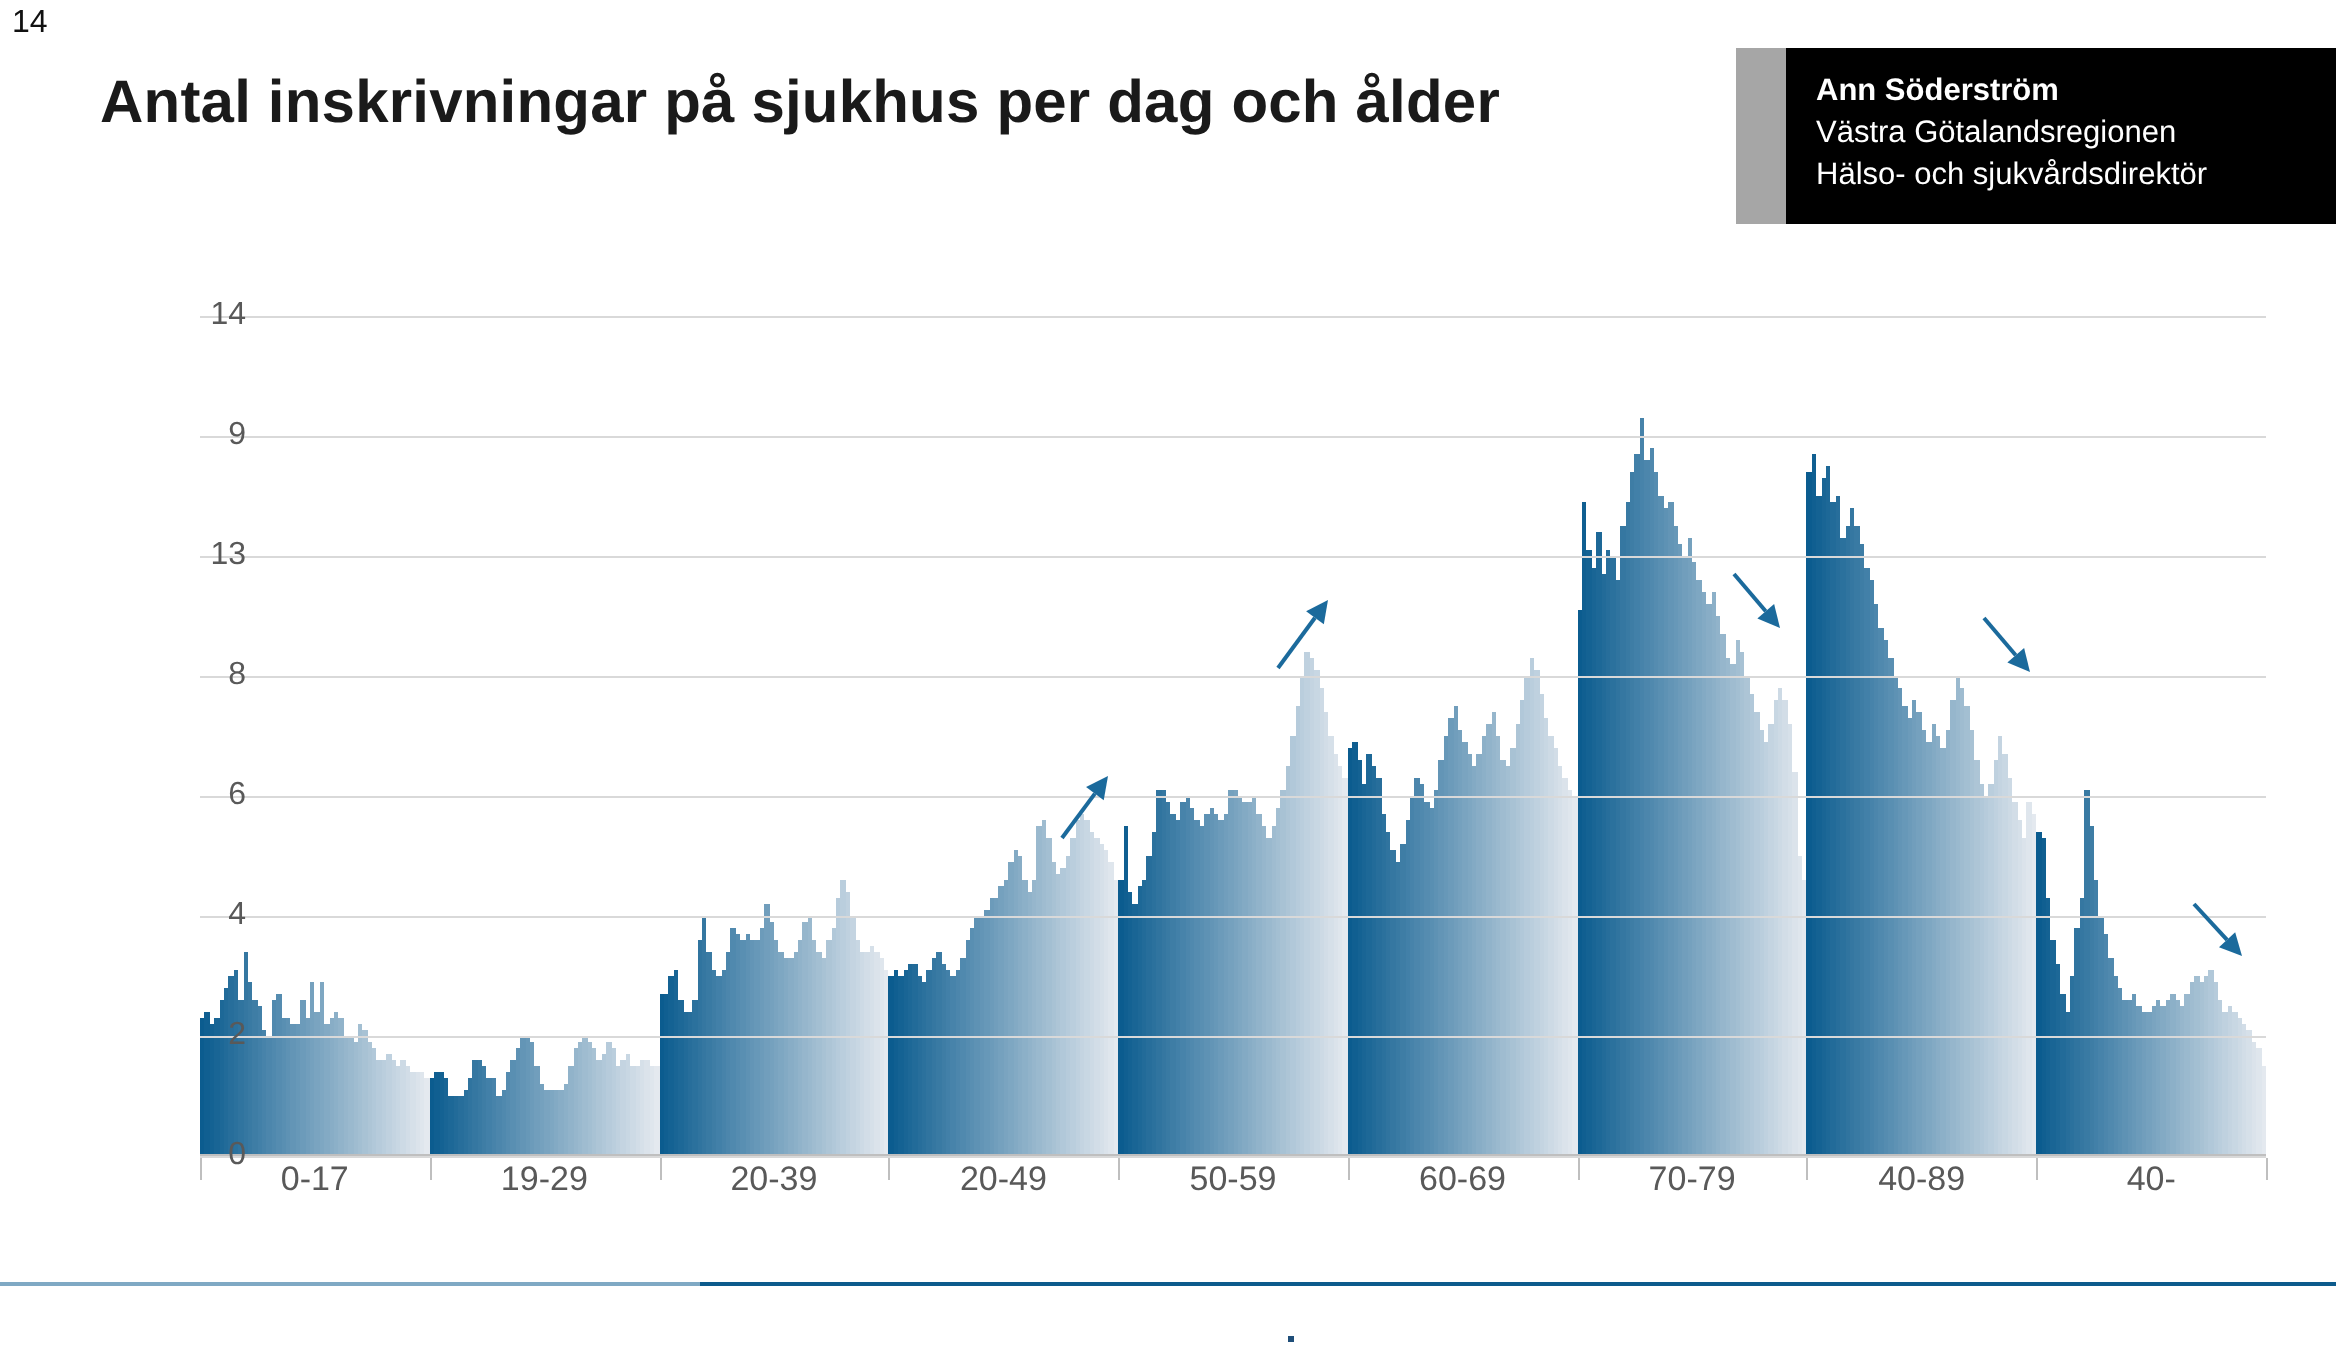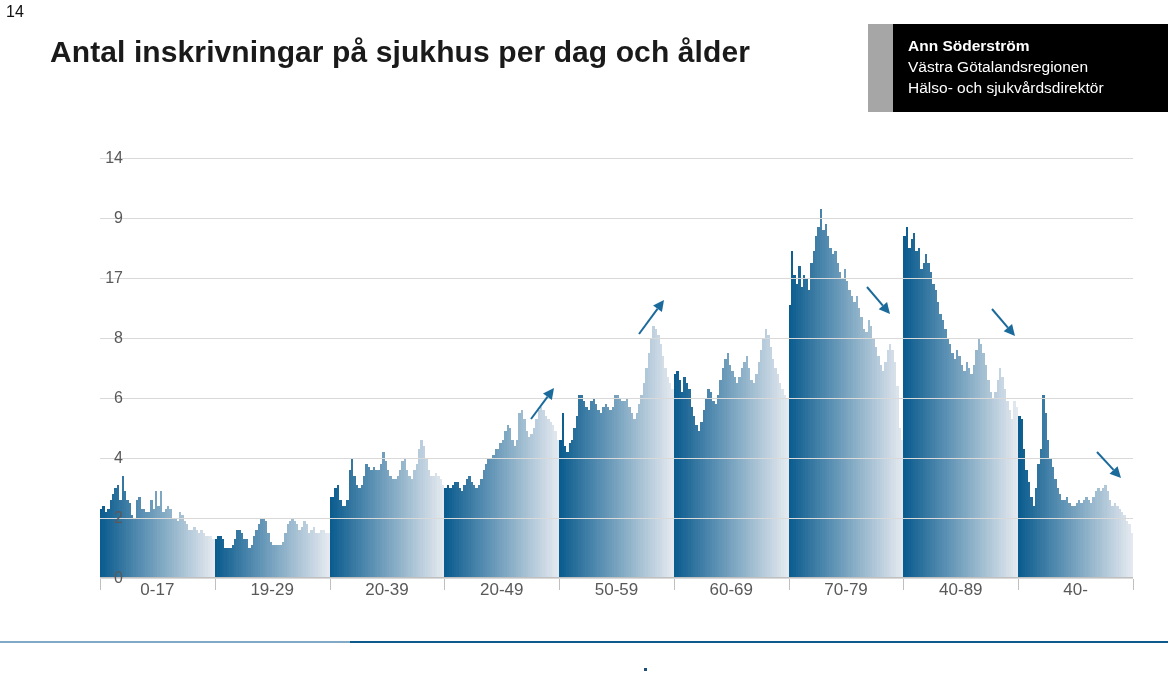--- a/index.html
+++ b/index.html
@@ -574,21 +574,21 @@
         <div class="gridline" style="top: 120px;"></div>
         <div class="gridline" style="top: 60px;"></div>
         <div class="gridline" style="top: 0px;"></div>
       </div>
     <div id="yticks">
         <div class="ytick" style="top: 438px;">0</div>
         <div class="ytick" style="top: 378px;">2</div>
         <div class="ytick" style="top: 318px;">4</div>
         <div class="ytick" style="top: 258px;">6</div>
         <div class="ytick" style="top: 198px;">8</div>
-        <div class="ytick" style="top: 138px;">17</div>
+        <div class="ytick" style="top: 138px;">13</div>
         <div class="ytick" style="top: 78px;">9</div>
         <div class="ytick" style="top: 18px;">14</div>
       </div>
     <div id="xlabels">
         <div class="xtick" style="left: 100px; top: 439px;"></div>
         <div class="xtick" style="left: 214.778px; top: 439px;"></div>
         <div class="xtick" style="left: 329.556px; top: 439px;"></div>
         <div class="xtick" style="left: 444.333px; top: 439px;"></div>
         <div class="xtick" style="left: 559.111px; top: 439px;"></div>
         <div class="xtick" style="left: 673.889px; top: 439px;"></div>

